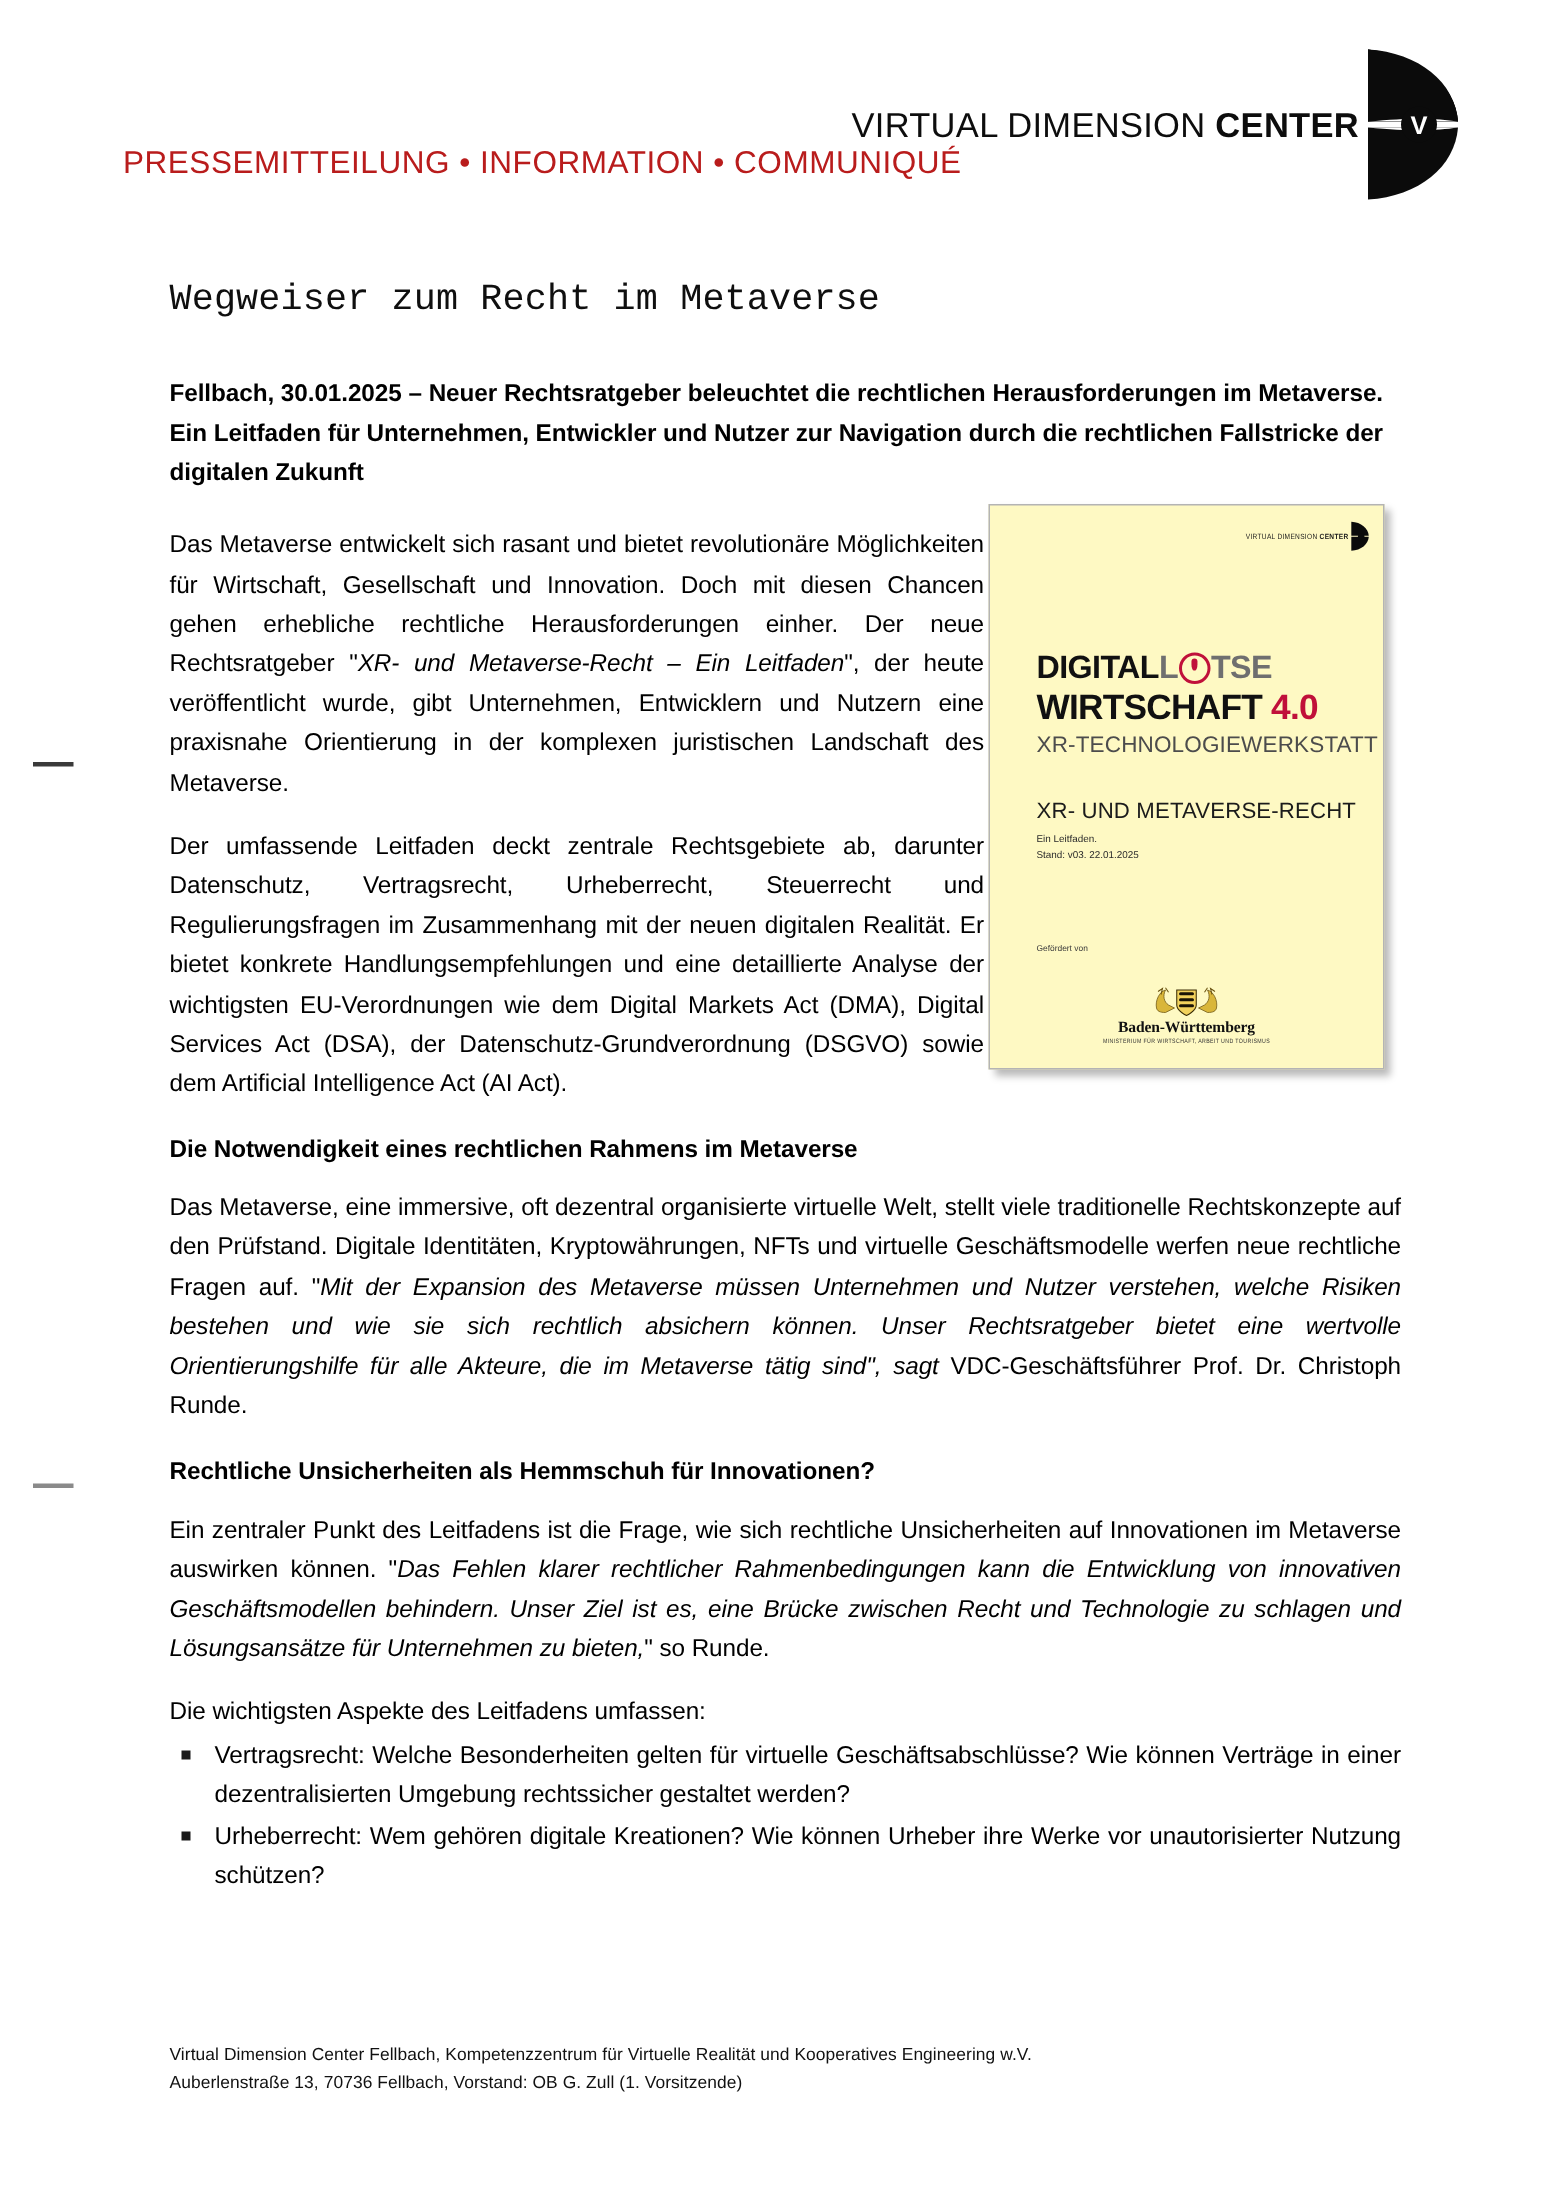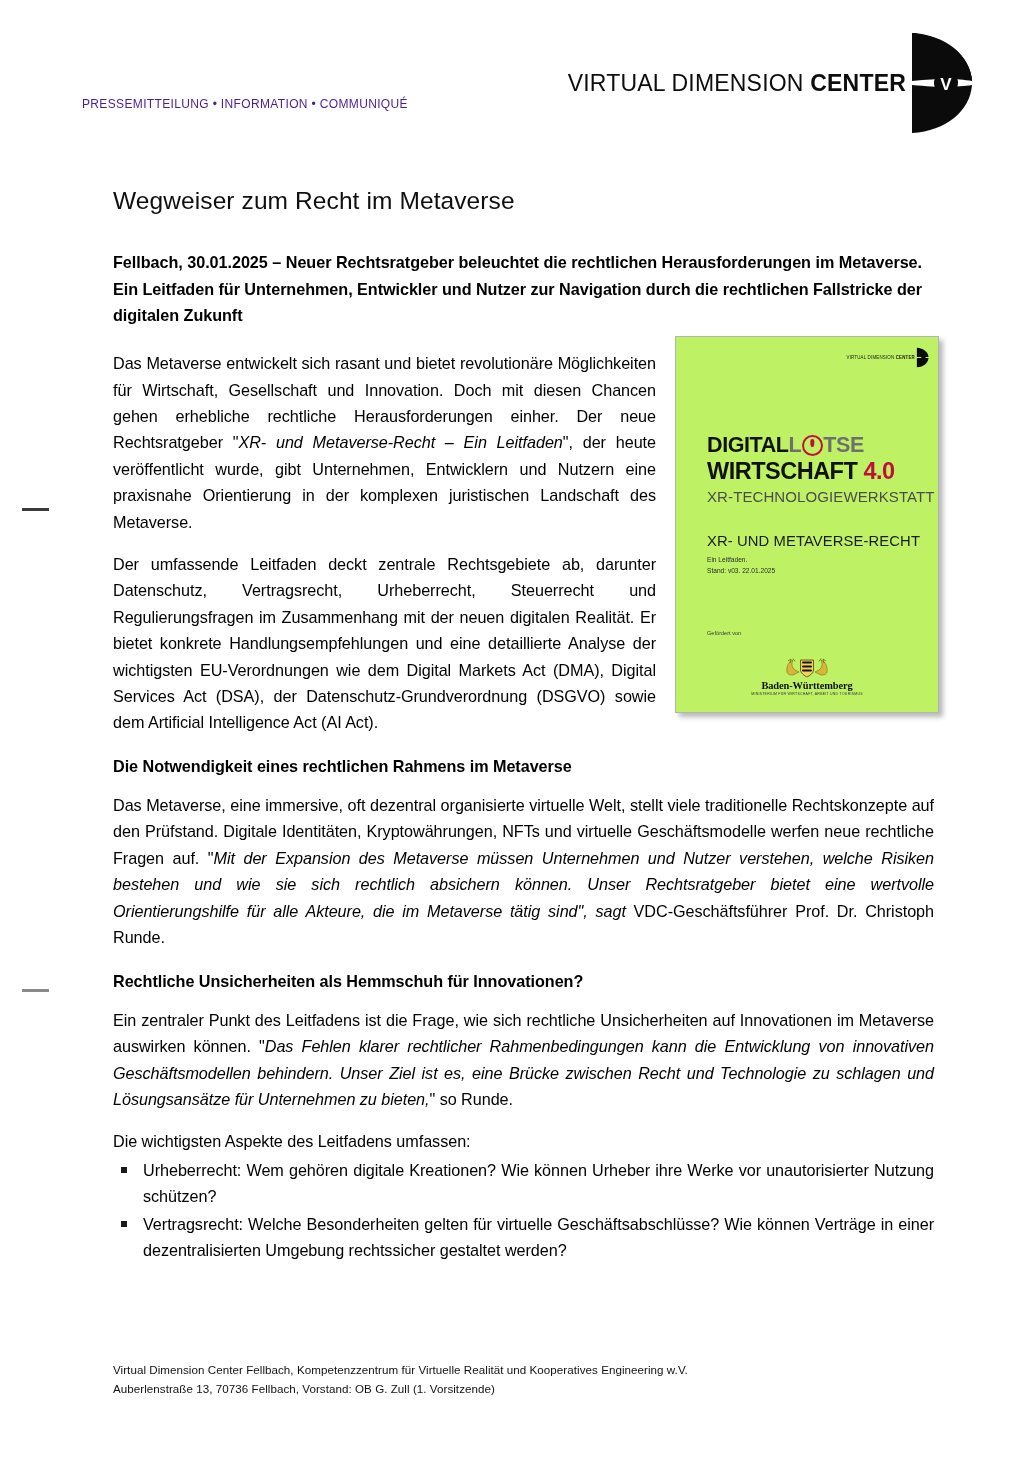--- a/index.html
+++ b/index.html
@@ -27,23 +27,23 @@
   .header {
     position: absolute;
     left: 0; top: 0;
     width: 1028px;
     height: 160px;
   }
   .kicker {
     position: absolute;
     left: 82px;
     top: 97px;
-    font-size: 12px;
+    font-size: 21px;
     letter-spacing: 0.35px;
-    color: #4c1d95;
+    color: #b91c1c;
     white-space: nowrap;
   }
 
   
   .vdc-logo {
     position: absolute;
     right: 54px;
     top: 28px;
     display: flex;
     align-items: center;
@@ -78,20 +78,21 @@
     width: 821px;
   }
 
   h1.doc-title {
     font-size: 24.5px;
     font-weight: 400;
     line-height: 1.2;
     margin: 0 0 34px 0;
     color: #0f0f0f;
     letter-spacing: 0.1px;
+    font-family: Liberation Mono, monospace;
   }
 
   p.lead {
     font-size: 16.2px;
     font-weight: 700;
     line-height: 1.62;
     margin: 0 12px 22px 0;
     text-align: justify;
     letter-spacing: -0.05px;
   }
@@ -123,26 +124,25 @@
     left: 659px;
     top: 336px;
     width: 268px;
     height: 381px;
   }
   .cover {
     position: absolute;
     left: 0; top: 0;
     width: 264px;
     height: 377px;
-    background: #bef264;
+    background: #fef9c3;
     border: 1px solid #b4b4b4;
     box-shadow: 4px 4px 5px rgba(0,0,0,0.28);
     box-sizing: border-box;
     overflow: hidden;
-    margin-left: 16px;
   }
   .cover-logo {
     position: absolute;
     right: 9px;
     top: 10px;
     display: flex;
     align-items: center;
   }
   .cover-logo-text {
     font-size: 4.4px;
@@ -392,22 +392,22 @@
 
     <p class="body"><span>Das Metaverse, eine immersive, oft dezentral organisierte virtuelle Welt, stellt viele traditionelle Rechtskonzepte auf den Prüfstand. Digitale Identitäten, Kryptowährungen, NFTs und virtuelle Geschäftsmodelle werfen neue rechtliche Fragen auf.  "</span><i>Mit der Expansion des Metaverse müssen Unternehmen und Nutzer verstehen, welche Risiken bestehen und wie sie sich rechtlich absichern können. Unser Rechtsratgeber bietet eine wertvolle Orientierungshilfe für alle Akteure, die im Metaverse tätig sind", sagt</i><span> VDC-Geschäftsführer Prof. Dr. Christoph Runde.</span></p>
 
     <h2 class="sub">Rechtliche Unsicherheiten als Hemmschuh für Innovationen?</h2>
 
     <p class="body"><span>Ein zentraler Punkt des Leitfadens ist die Frage, wie sich rechtliche Unsicherheiten auf Innovationen im Metaverse auswirken können. "</span><i>Das Fehlen klarer rechtlicher Rahmenbedingungen kann die Entwicklung von innovativen Geschäftsmodellen behindern. Unser Ziel ist es, eine Brücke zwischen Recht und Technologie zu schlagen und Lösungsansätze für Unternehmen zu bieten,</i><span>" so Runde.</span></p>
 
     <p class="body" style="margin-bottom:2px">Die wichtigsten Aspekte des Leitfadens umfassen:</p>
 
     <ul class="aspects">
+      <li><span class="bullet"></span><span>Vertragsrecht: Welche Besonderheiten gelten für virtuelle Geschäftsabschlüsse? Wie können Verträge in einer dezentralisierten Umgebung rechtssicher gestaltet werden?</span></li>
       <li><span class="bullet"></span><span>Urheberrecht: Wem gehören digitale Kreationen? Wie können Urheber ihre Werke vor unautorisierter Nutzung schützen?</span></li>
-      <li><span class="bullet"></span><span>Vertragsrecht: Welche Besonderheiten gelten für virtuelle Geschäftsabschlüsse? Wie können Verträge in einer dezentralisierten Umgebung rechtssicher gestaltet werden?</span></li>
     </ul>
 
   </div>
 
   <div class="footer">
     <div>Virtual Dimension Center Fellbach, Kompetenzzentrum für Virtuelle Realität und Kooperatives Engineering w.V.</div>
     <div>Auberlenstraße 13, 70736 Fellbach, Vorstand: OB G. Zull (1. Vorsitzende)</div>
   </div>
 
 </div>

